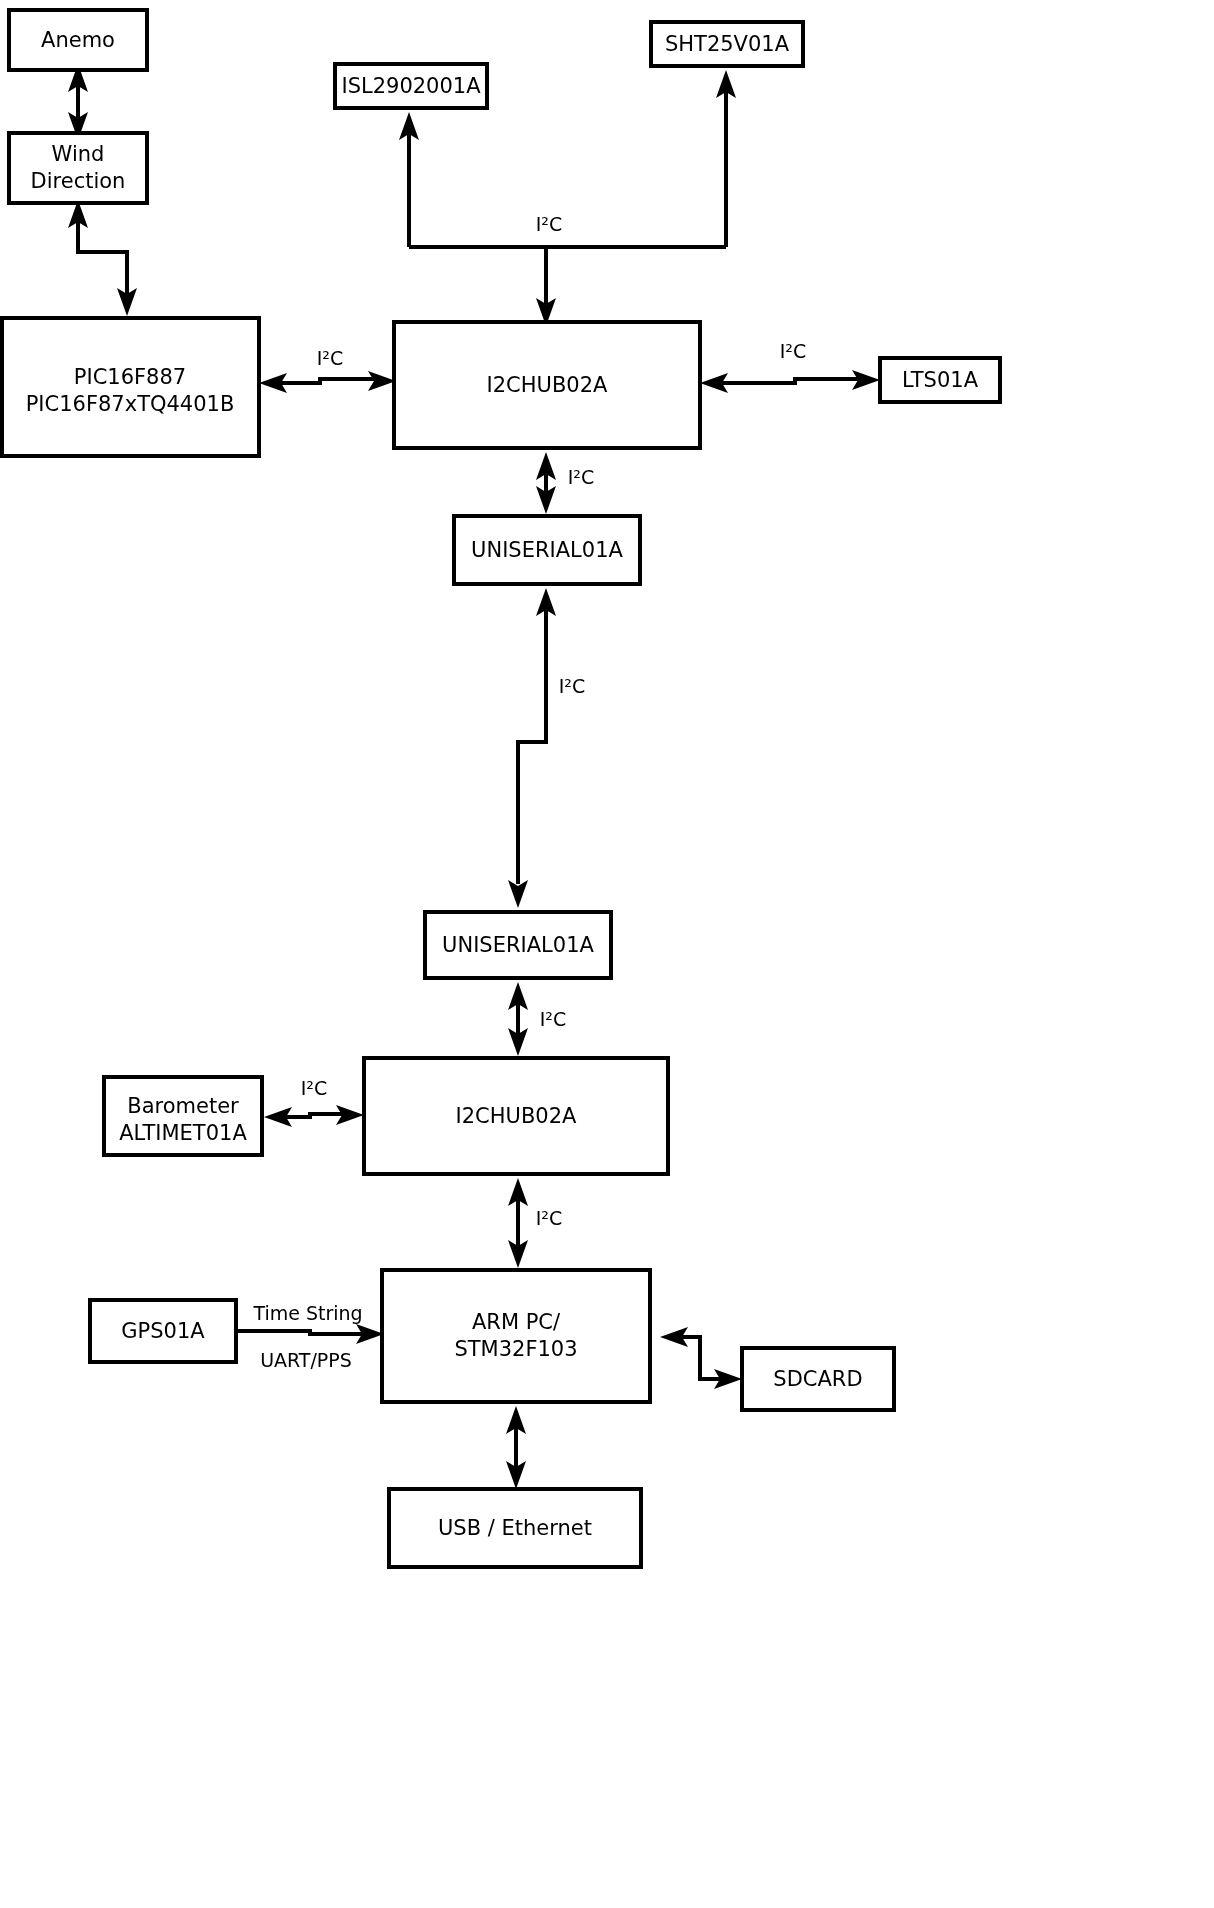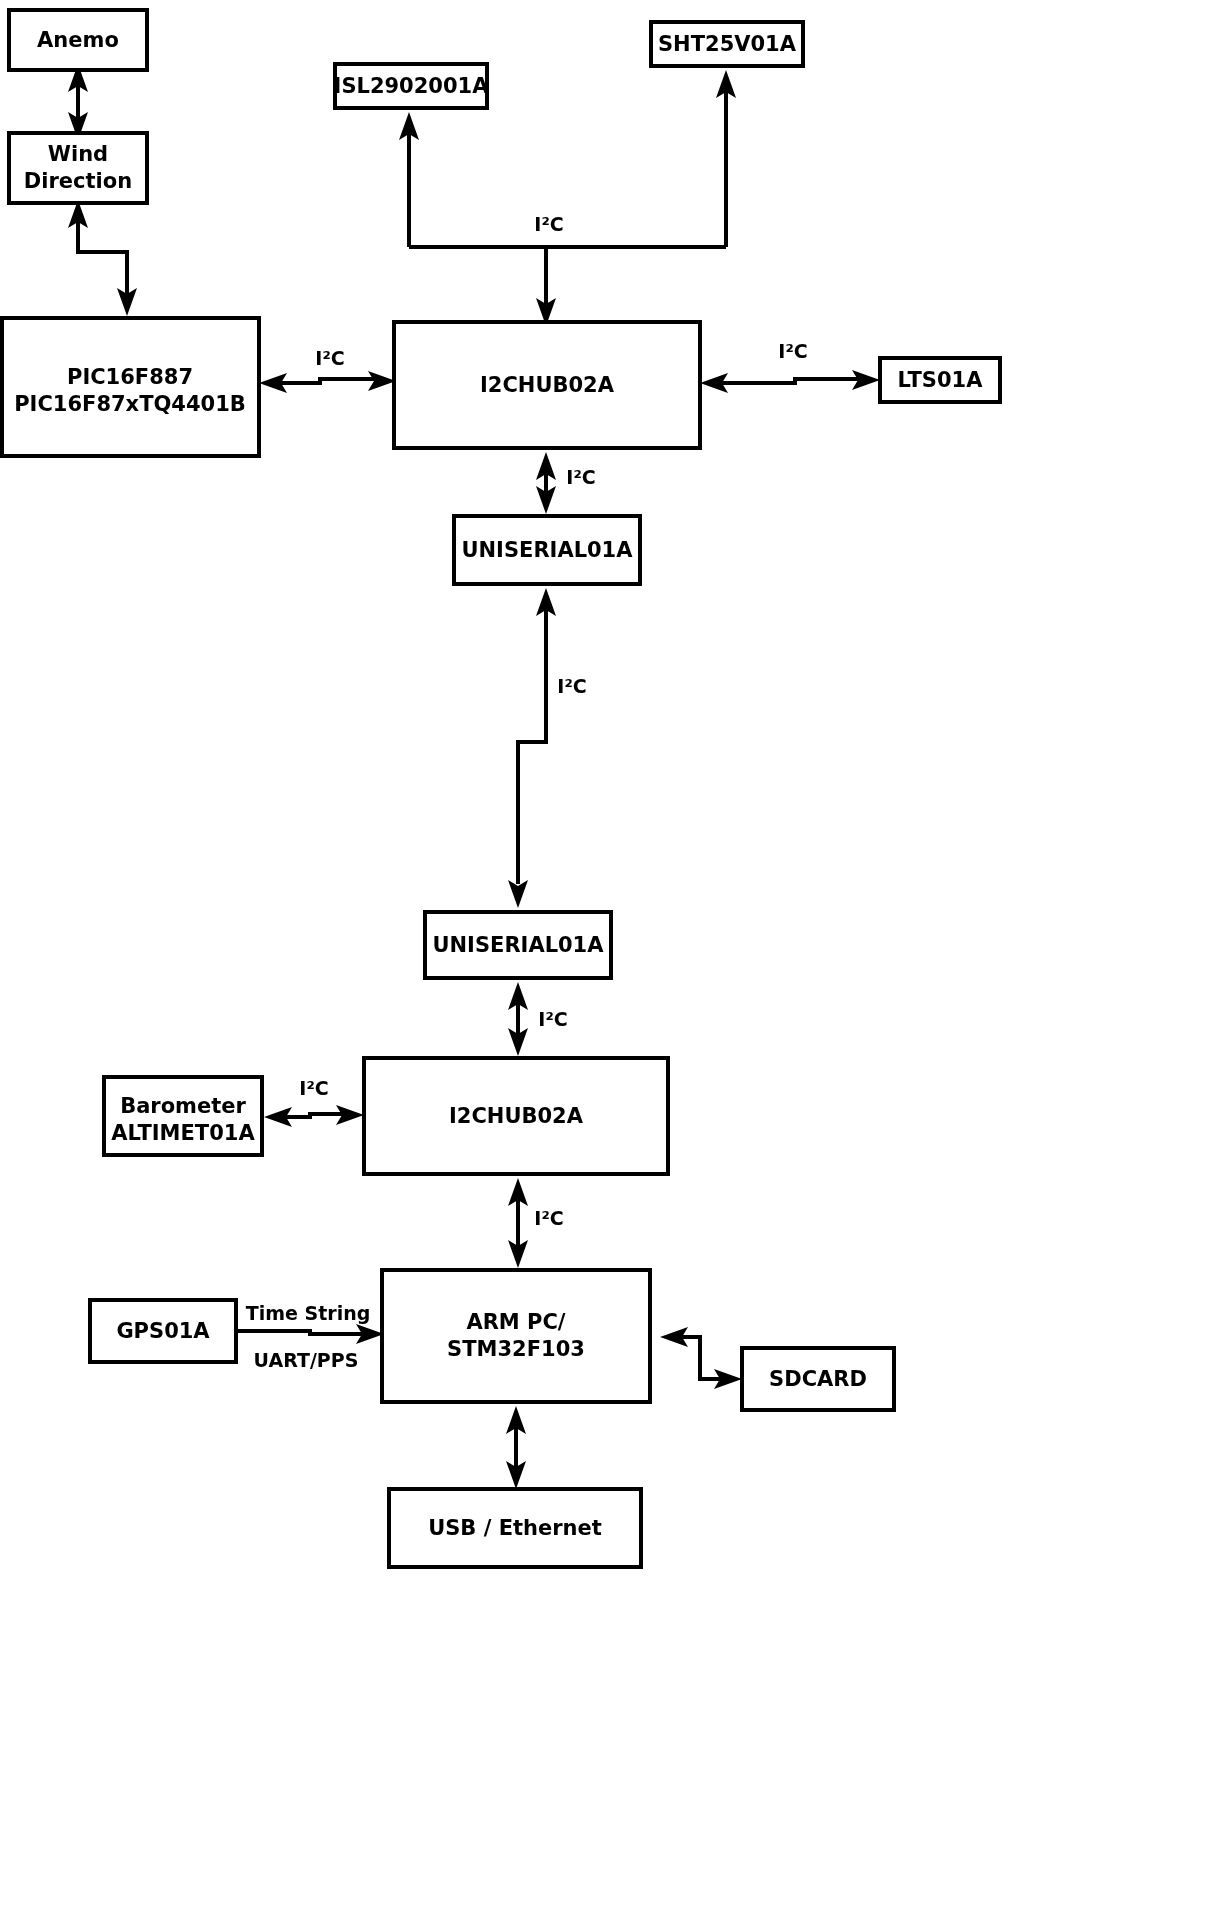--- a/index.html
+++ b/index.html
@@ -11,21 +11,20 @@
     width: 1214px;
     height: 1908px;
     font-family: "DejaVu Sans", sans-serif;
     overflow: hidden;
   }
   #diagram-root {
     position: relative;
     width: 1214px;
     height: 1908px;
     background: #ffffff;
-    font-weight: bold;
   }
   svg#diagram-svg {
     position: absolute;
     top: 0;
     left: 0;
     width: 1214px;
     height: 1908px;
     display: block;
   }
   .node-rect {

